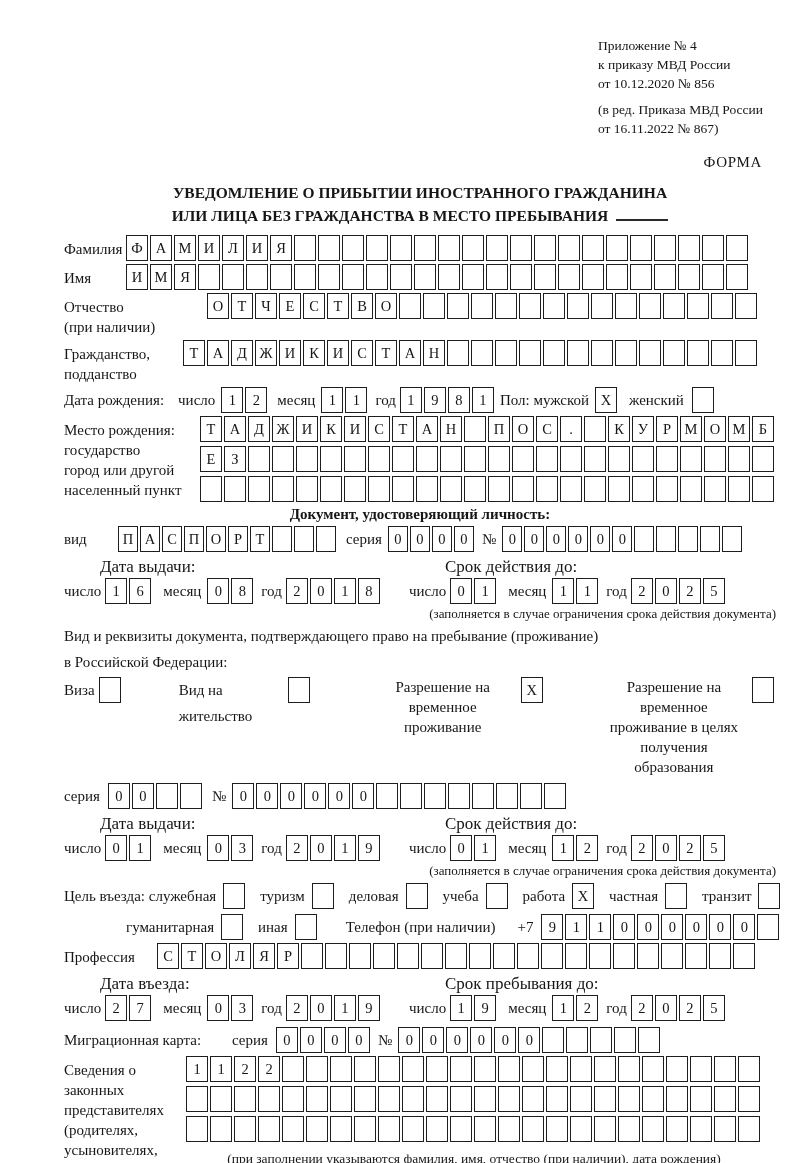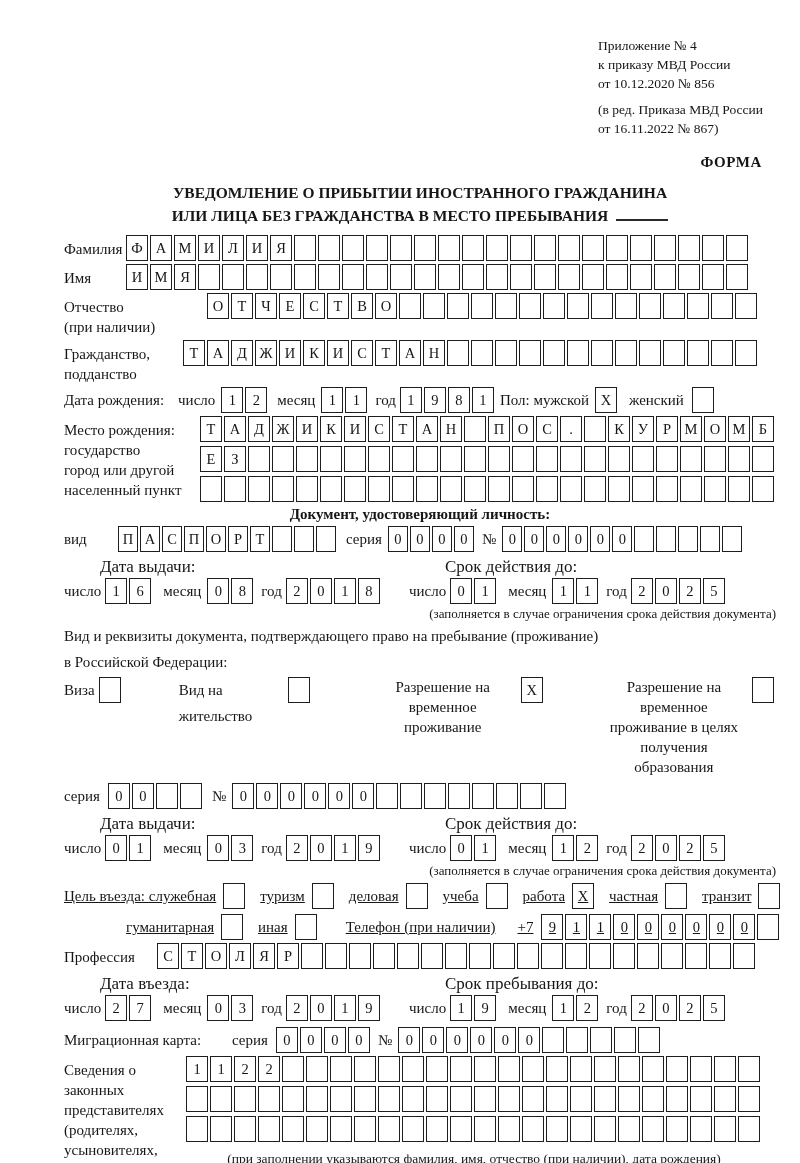--- a/index.html
+++ b/index.html
@@ -4,21 +4,21 @@
 <style>
   html,body{margin:0;padding:0;}
   body{
     width:800px;height:1163px;overflow:hidden;background:#ffffff;color:#161616;
     font-family:"Liberation Serif","DejaVu Serif",serif;
   }
   .page{box-sizing:border-box;width:800px;height:1163px;padding:36px 24px 10px 64px;}
   
   .hdr{margin-left:534px;font-size:13.5px;line-height:19px;}
   .hdr .note{margin-top:7px;}
-  .forma{text-align:right;padding-right:14px;font-weight:bold;font-size:15px;letter-spacing:.6px;margin-top:16px;}
+  .forma{text-align:right;padding-right:14px;font-weight:normal;font-size:15px;letter-spacing:.6px;margin-top:16px;}
   .title{text-align:center;font-weight:bold;font-size:15.5px;line-height:23px;margin-top:10px;}
   .blank{display:inline-block;width:52px;border-bottom:2px solid #2a2a2a;height:14px;margin-left:8px;}
   .sec{font-weight:bold;font-size:15px;margin-top:18px;letter-spacing:.2px;}
   
   .row{display:flex;align-items:flex-start;margin-top:3px;}
   .lbl{font-size:15px;line-height:20px;padding-top:4px;flex-shrink:0;}
   .lbl2{font-size:15px;line-height:26px;flex-shrink:0;}
   .cells{display:flex;flex-wrap:nowrap;}
   .cell{box-sizing:border-box;width:22px;height:26px;border:1.8px solid #1e1e1e;margin-right:2px;
         display:flex;align-items:center;justify-content:center;font-size:14.5px;background:#fff;flex-shrink:0;}
@@ -46,21 +46,21 @@
   .drow{display:flex;align-items:center;}
   .note-right{text-align:right;font-size:13px;line-height:15px;margin-top:2px;}
   .center-bold{font-weight:bold;font-size:15px;text-align:center;font-family:Liberation Serif, serif;}
   .plain{font-size:15px;line-height:21px;margin-top:5px;}
   
   .permit-row{display:flex;align-items:flex-start;margin-top:4px;gap:40px;}
   .pitem{display:flex;align-items:flex-start;}
   .plabel{text-align:center;font-size:15px;line-height:20px;margin-right:9px;}
   .plain-lbl{font-size:15px;line-height:26px;margin-right:9px;}
   
-  .cbrow{display:flex;align-items:center;margin-top:5px;text-decoration:underline;}
+  .cbrow{display:flex;align-items:center;margin-top:5px;}
   .cbgap{margin:0 13px 0 7px;display:flex;}
   .repnote{font-size:13.5px;line-height:16px;text-align:center;margin-top:5px;}
 </style>
 </head>
 <body>
 
 <div class="page">
 
   <div class="hdr">
     <div>Приложение № 4</div>

